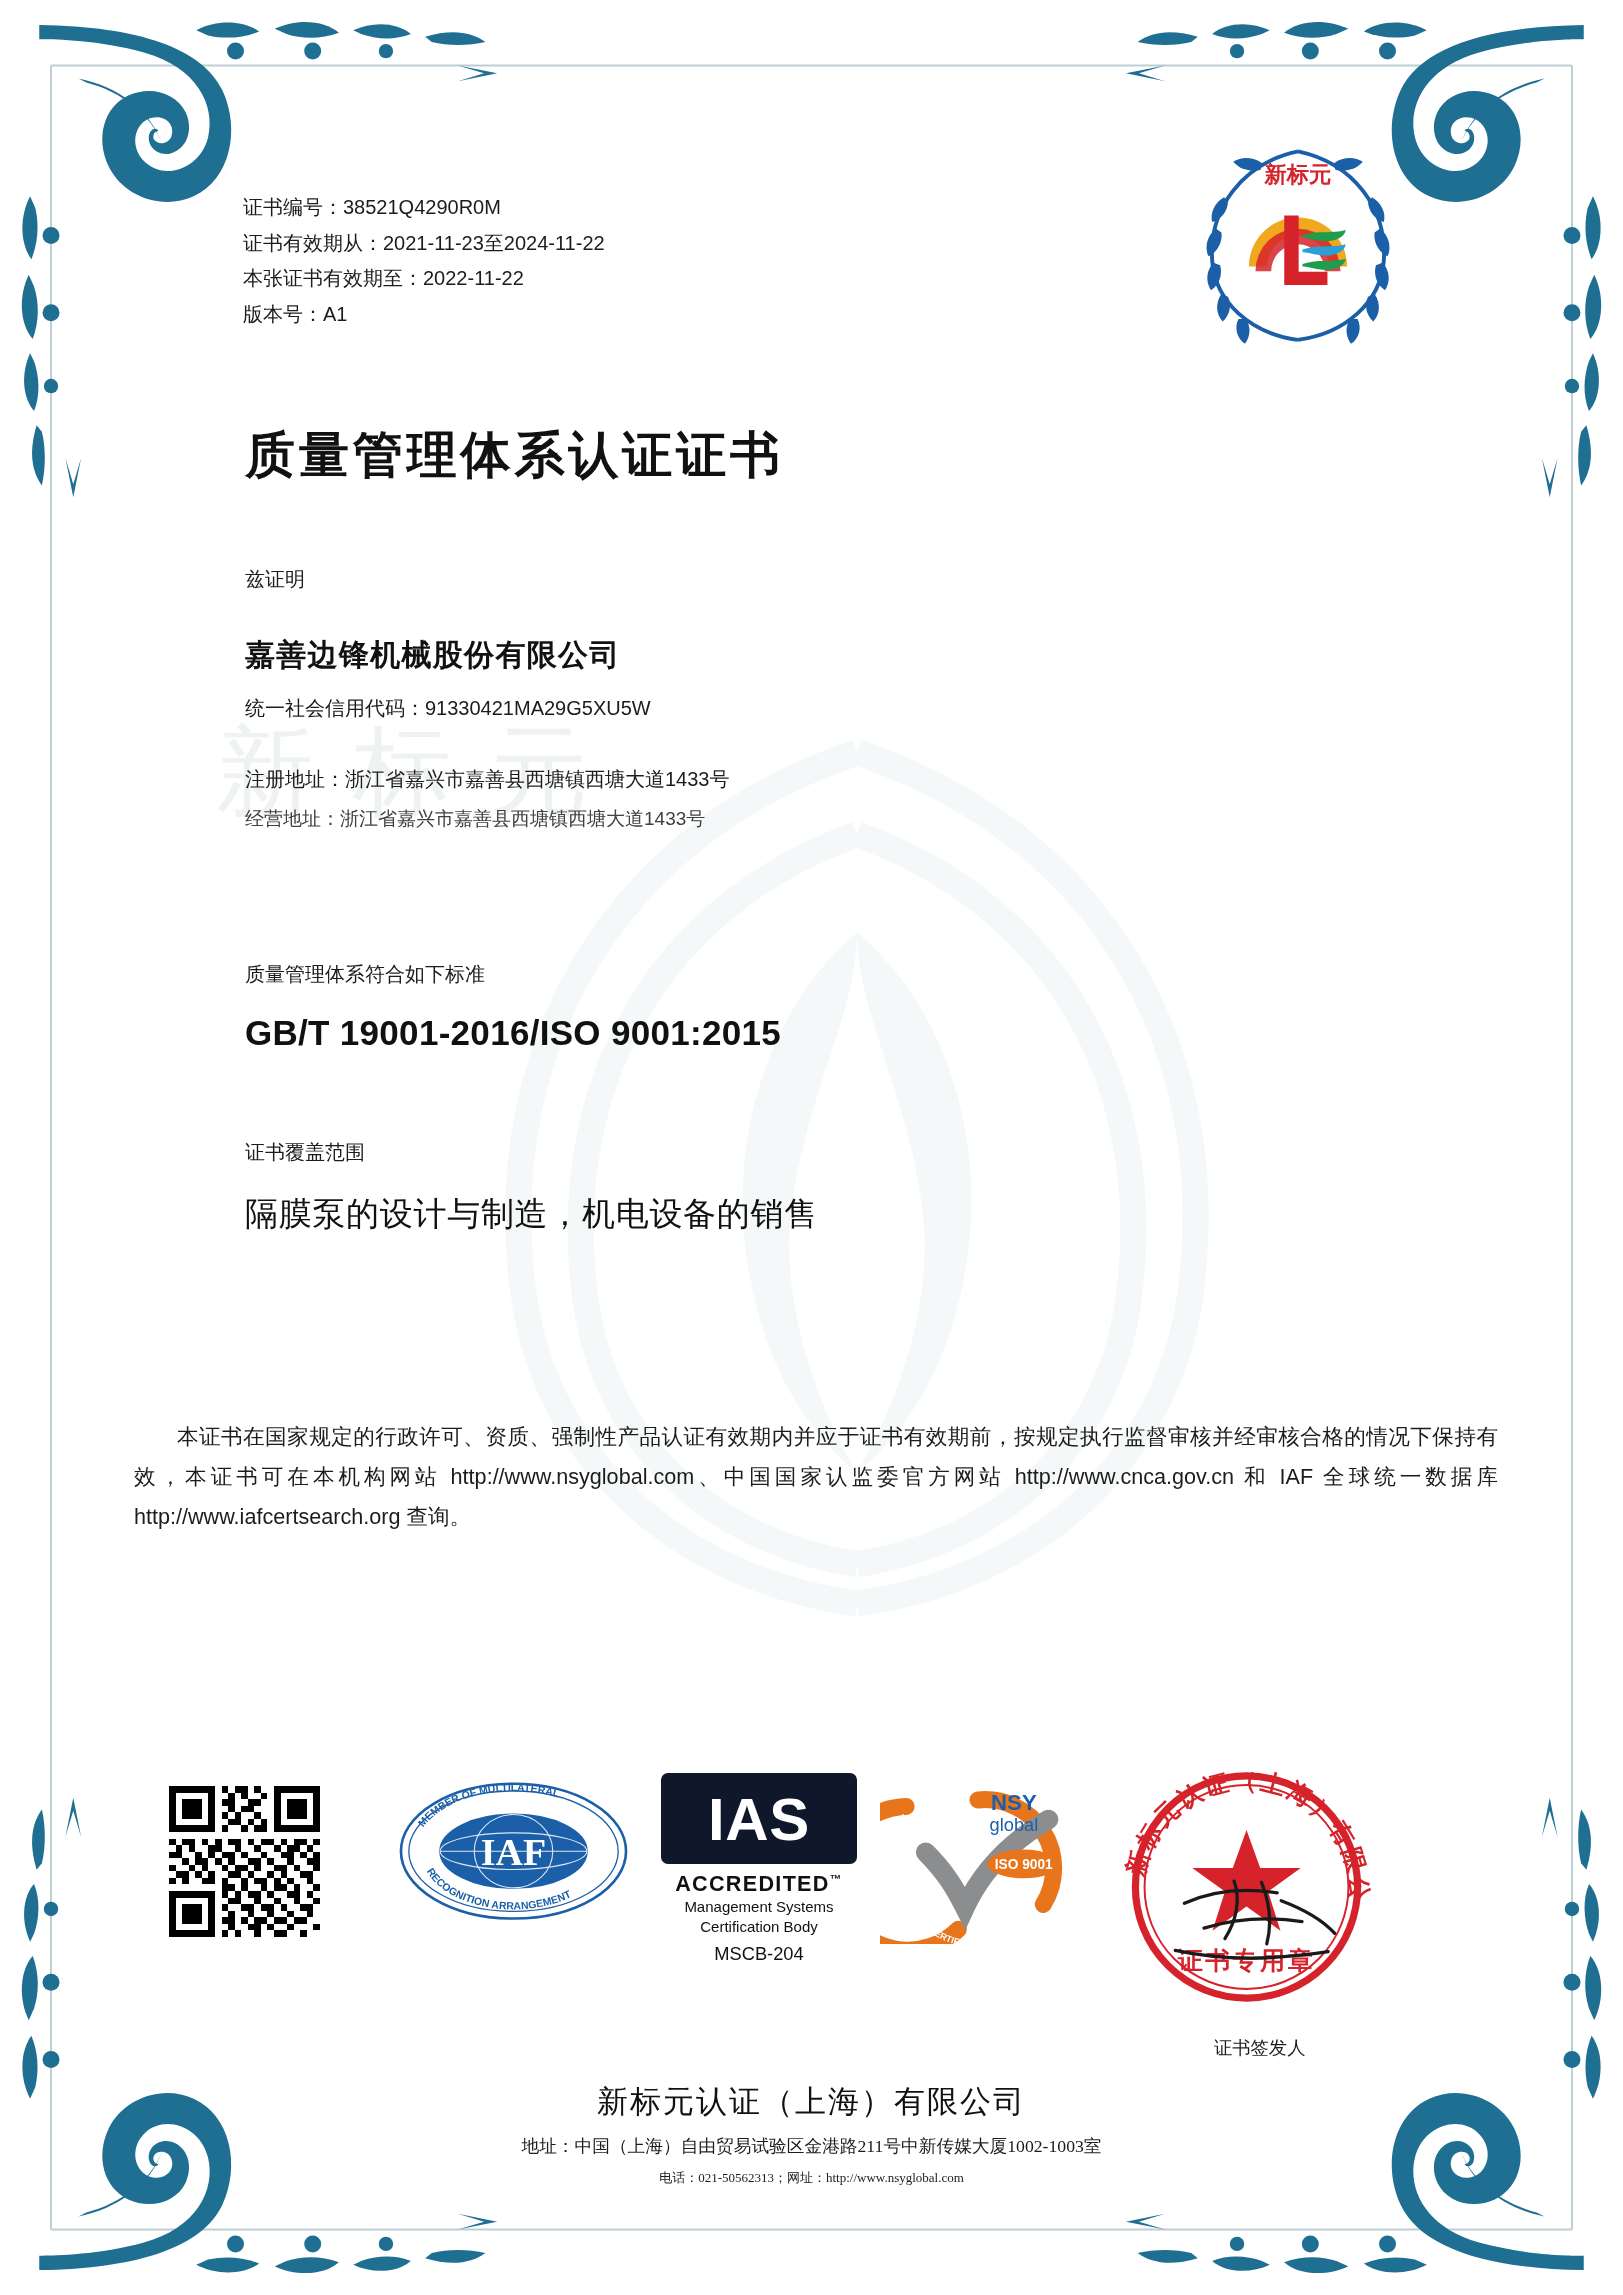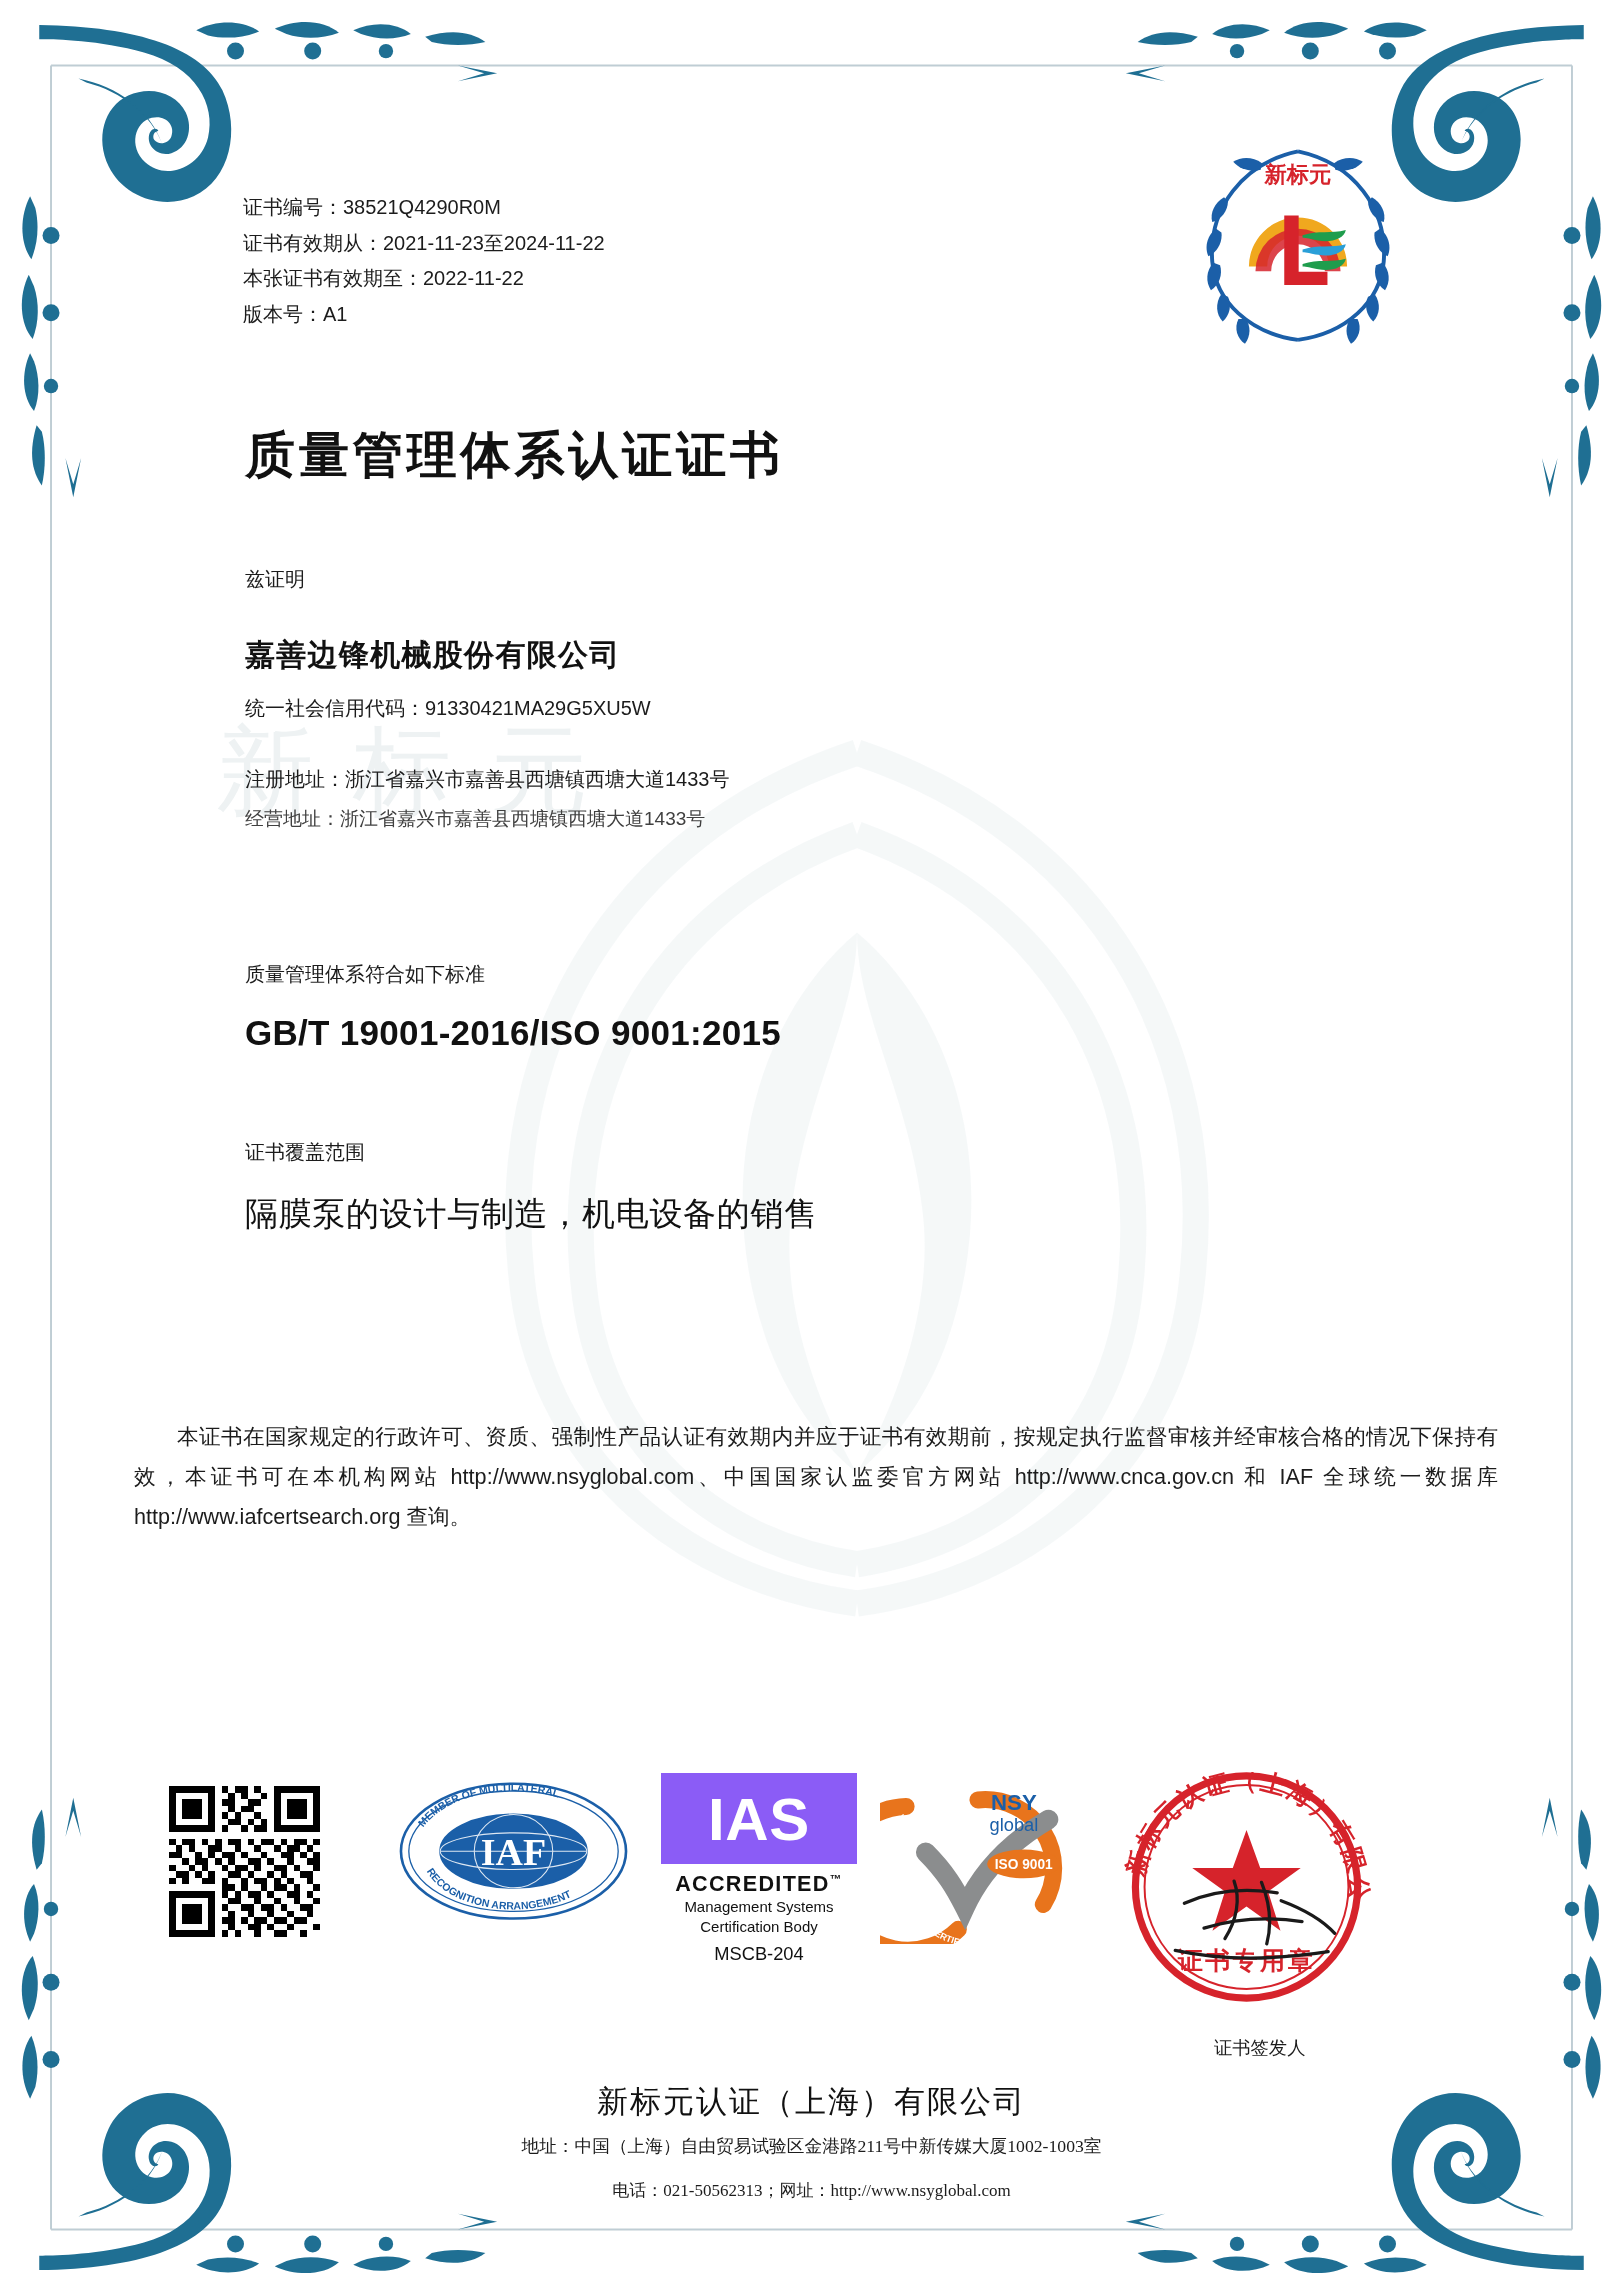--- a/index.html
+++ b/index.html
@@ -74,24 +74,24 @@
   .qr { position: absolute; left: 169px; top: 13px; width: 151px; height: 151px; }
   .iaf { position: absolute; left: 399px; top: 7.9px; width: 229px; height: 141px; }
   .ias { position: absolute; left: 661px; top: 0px; width: 196px; height: 229px; text-align: center; }
   .nsy { position: absolute; left: 880px; top: 6.5px; width: 209px; height: 164px; }
   .stamp { position: absolute; left: 1106px; top: -19.6px; width: 281px; height: 281px; }
   .issuer-label { position: absolute; left: 1214px; top: 262px; font-size: 18.3px; color: #1c1c1c; }
 
   .footer { position: absolute; left: 0; top: 2081px; width: 1623px; text-align: center; }
   .footer-name { font-size: 31px; letter-spacing: 2px; color: #111; font-family: "Liberation Sans", sans-serif; }
   .footer-line { font-size: 17.7px; color: #1c1c1c; margin-top: 10.5px; font-family: "Liberation Serif", serif; }
-  .footer-line2 { font-size: 17px; color: #1c1c1c; margin-top: 21px; font-family: "Liberation Serif", serif; }
+  .footer-line2 { font-size: 13px; color: #1c1c1c; margin-top: 11px; font-family: "Liberation Serif", serif; }
 
   .ias-title { font-size: 60px; font-weight: bold; letter-spacing: 0.7px; line-height: 1; }
-  .ias-box { background: #8b5cf6; color: #fff; padding: 17px 5.2px 14.4px; }
+  .ias-box { background: #0f172a; color: #fff; padding: 17px 5.2px 14.4px; border-radius: 7px; }
   .ias-acc { font-size: 21.6px; font-weight: bold; letter-spacing: 1.3px; margin-top: 6.5px; color:#111;}
   .ias-sub { font-size: 15px; color: #111; line-height: 1.35; }
   .ias-code { font-size: 18.3px; font-weight: normal; margin-top: 5.2px; color:#111; }
 </style>
 </head>
 <body>
 
 <div class="watermark">
   <div class="wm-text">新标元</div>
   <svg class="wm-svg" width="982" height="982" viewBox="0 0 600 600">

